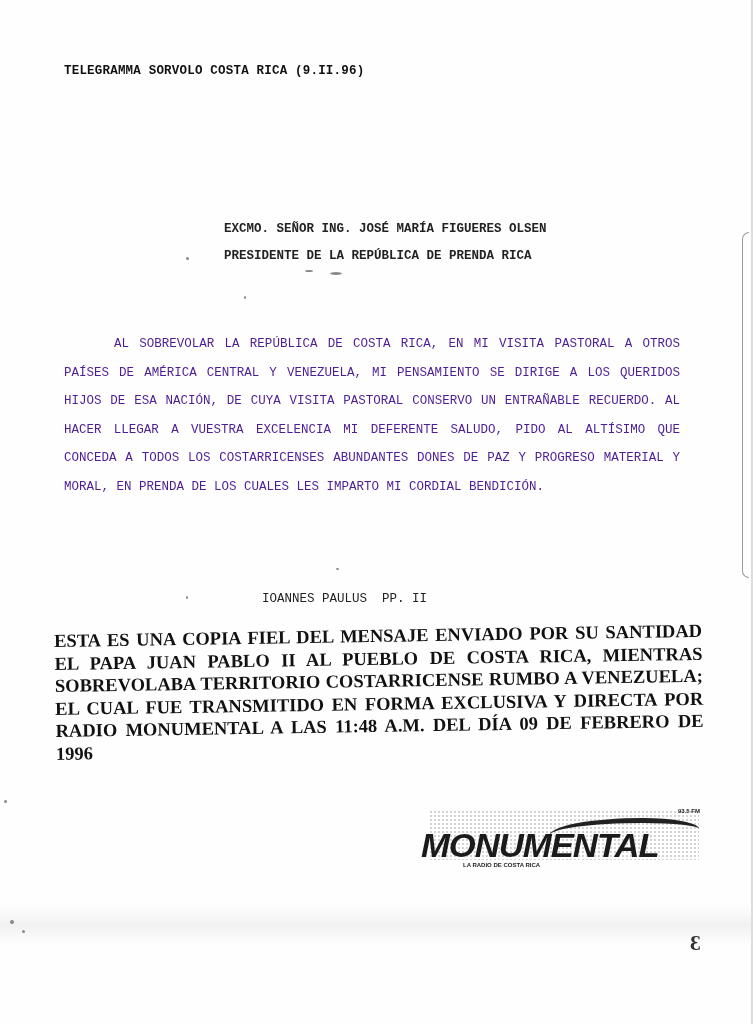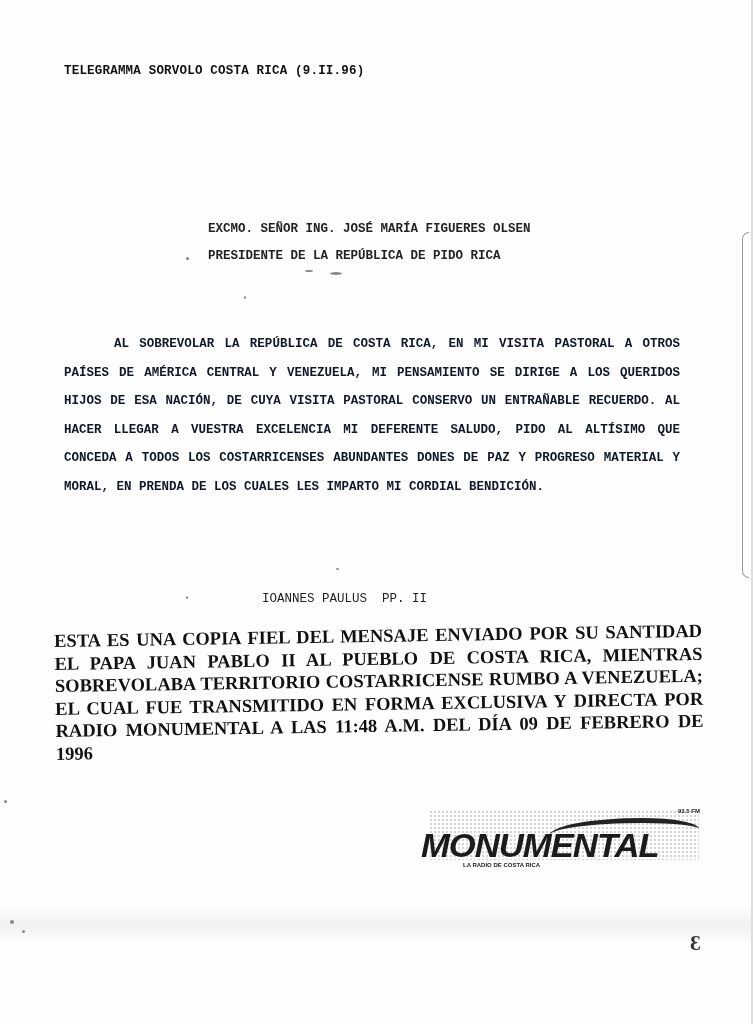--- a/index.html
+++ b/index.html
@@ -12,28 +12,28 @@
   }
   .page { position: absolute; inset: 0; background: #fefefe; }
   .speck { position: absolute; background: #888; border-radius: 50%; }
   .header-line {
     position: absolute; left: 64px; top: 64px;
     font-size: 12.5px; font-weight: bold; letter-spacing: 0.2px;
     color: #111;
     text-align: right;
   }
   .address {
-    position: absolute; left: 208px; top: 216px;
+    position: absolute; left: 224px; top: 216px;
     font-size: 12.5px; font-weight: bold; line-height: 27px; color: #222;
   }
   .address div { white-space: nowrap; }
   .body-para {
     position: absolute; left: 64px; top: 330px; width: 616px;
-    font-size: 12.5px; font-weight: bold; line-height: 28.5px;
-    text-align: justify; color: #0f172a;
+    font-size: 12.5px; font-weight: normal; line-height: 28.5px;
+    text-align: justify; color: #4c1d95;
     text-indent: 50px;
   }
   .signature {
     position: absolute; left: 262px; top: 592px;
     font-size: 12.5px; font-weight: normal; color: #222; white-space: pre;
   }
   .notice {
     position: absolute; left: 54px; top: 630px; width: 648px;
     font-family: "Liberation Serif", "DejaVu Serif", serif;
     font-size: 18.5px; font-weight: bold; line-height: 22.5px;
@@ -85,21 +85,21 @@
 </style>
 </head>
 <body>
 
 <div class="page">
 
   <div class="header-line">TELEGRAMMA SORVOLO COSTA RICA (9.II.96)</div>
 
   <div class="address">
     <div>EXCMO. SEÑOR ING. JOSÉ MARÍA FIGUERES OLSEN</div>
-    <div>PRESIDENTE DE LA REPÚBLICA DE PIDO RICA</div>
+    <div>PRESIDENTE DE LA REPÚBLICA DE PRENDA RICA</div>
   </div>
 
   <div class="body-para">AL SOBREVOLAR LA REPÚBLICA DE COSTA RICA, EN MI VISITA PASTORAL A OTROS PAÍSES DE AMÉRICA CENTRAL Y VENEZUELA, MI PENSAMIENTO SE DIRIGE A LOS QUERIDOS HIJOS DE ESA NACIÓN, DE CUYA VISITA PASTORAL CONSERVO UN ENTRAÑABLE RECUERDO. AL HACER LLEGAR A VUESTRA EXCELENCIA MI DEFERENTE SALUDO, PIDO AL ALTÍSIMO QUE CONCEDA A TODOS LOS COSTARRICENSES ABUNDANTES DONES DE PAZ Y PROGRESO MATERIAL Y MORAL, EN PRENDA DE LOS CUALES LES IMPARTO MI CORDIAL BENDICIÓN.</div>
 
   <div class="signature">IOANNES PAULUS  PP. II</div>
 
   <div class="notice">ESTA ES UNA COPIA FIEL DEL MENSAJE ENVIADO POR SU SANTIDAD EL PAPA JUAN PABLO II AL PUEBLO DE COSTA RICA, MIENTRAS SOBREVOLABA TERRITORIO COSTARRICENSE RUMBO A VENEZUELA; EL CUAL FUE TRANSMITIDO EN FORMA EXCLUSIVA Y DIRECTA POR RADIO MONUMENTAL A LAS 11:48 A.M. DEL DÍA 09 DE FEBRERO DE 1996</div>
 
   <div class="logo">
     <div class="logo-halftone"></div>

